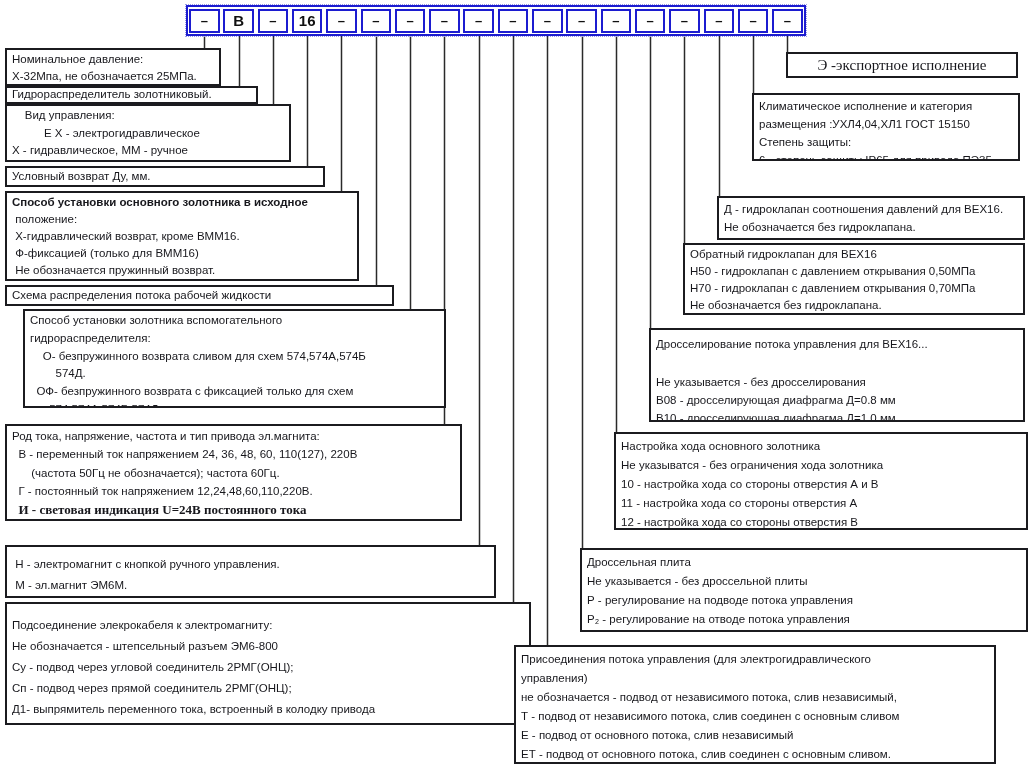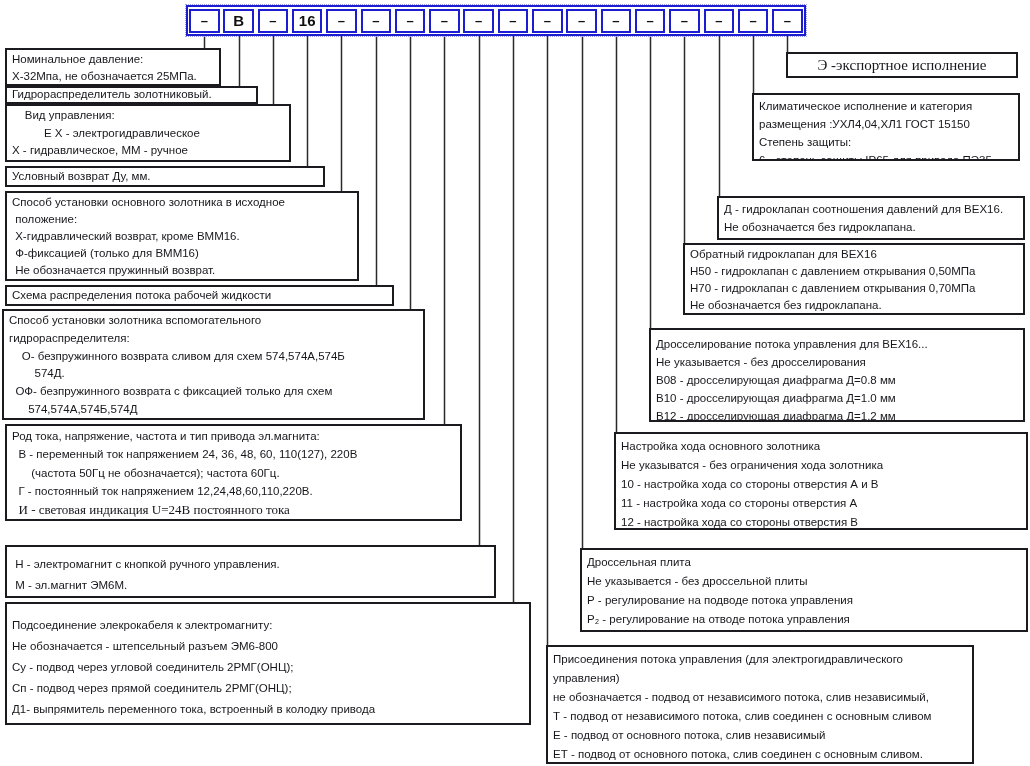--- a/index.html
+++ b/index.html
@@ -15,21 +15,21 @@
   .code-cell{
     position:absolute;box-sizing:border-box;border:2px solid #1c1cd0;background:#fff;
     display:flex;align-items:center;justify-content:center;
     font-weight:bold;font-size:15px;color:#101010;line-height:1;
   }
   .callout{
     position:absolute;box-sizing:border-box;background:#fff;
     border:2px solid #1b1b1f;padding:1px 5px;overflow:hidden;
   }
   .callout .line{white-space:pre;font-size:11.5px;}
-  .callout .serif-line{font-family:"Liberation Serif", serif;font-size:13px;}
+  .callout .serif-line{font-family:"Liberation Serif", serif;font-size:13px;font-weight:bold;}
   .callout.center{display:flex;align-items:center;justify-content:center;}
   .callout.serif .line{font-family:"Liberation Serif", serif;}
 </style>
 </head>
 <body>
 
 <div id="stage">
   <svg id="wires" width="1030" height="766" viewBox="0 0 1030 766">
       <line x1="204.5" y1="35" x2="204.5" y2="50" stroke="#2a2a2a" stroke-width="1.5"></line>
       <line x1="239.5" y1="35" x2="239.5" y2="88" stroke="#2a2a2a" stroke-width="1.5"></line>
@@ -80,30 +80,30 @@
       </div>
       <div class="callout" style="left: 5px; top: 104px; width: 286px; height: 58px;">
         <div class="line" style="line-height: 17.5px;">    Вид управления:</div>
         <div class="line" style="line-height: 17.5px; padding-left: 32px;">Е Х - электрогидравлическое</div>
         <div class="line" style="line-height: 17.5px;">Х - гидравлическое, ММ - ручное</div>
       </div>
       <div class="callout" style="left: 5px; top: 166px; width: 320px; height: 21px;">
         <div class="line" style="line-height: 15px;">Условный возврат Ду, мм.</div>
       </div>
       <div class="callout" style="left: 5px; top: 191px; width: 354px; height: 90px;">
-        <div class="line" style="line-height: 17px;">Способ установки основного золотника в исходное</div>
+        <div class="line" style="line-height: 17px; font-weight: bold;">Способ установки основного золотника в исходное</div>
         <div class="line" style="line-height: 17px;"> положение:</div>
         <div class="line" style="line-height: 17px;"> Х-гидравлический возврат, кроме ВММ16.</div>
         <div class="line" style="line-height: 17px;"> Ф-фиксацией (только для ВММ16)</div>
         <div class="line" style="line-height: 17px;"> Не обозначается пружинный возврат.</div>
       </div>
       <div class="callout" style="left: 5px; top: 285px; width: 389px; height: 21px;">
         <div class="line" style="line-height: 15px;">Схема распределения потока рабочей жидкости</div>
       </div>
-      <div class="callout" style="left: 2px; top: 309px; width: 423px; height: 111px;">
+      <div class="callout" style="left: 23px; top: 309px; width: 423px; height: 99px;">
         <div class="line" style="line-height: 17.8px;">Способ установки золотника вспомогательного</div>
         <div class="line" style="line-height: 17.8px;">гидрораспределителя:</div>
         <div class="line" style="line-height: 17.8px;">    О- безпружинного возврата сливом для схем 574,574А,574Б</div>
         <div class="line" style="line-height: 17.8px;">        574Д.</div>
         <div class="line" style="line-height: 17.8px;">  ОФ- безпружинного возврата с фиксацией только для схем</div>
         <div class="line" style="line-height: 17.8px;">      574,574А,574Б,574Д</div>
       </div>
       <div class="callout" style="left: 5px; top: 424px; width: 457px; height: 97px;">
         <div class="line" style="line-height: 18.4px;">Род тока, напряжение, частота и тип привода эл.магнита:</div>
         <div class="line" style="line-height: 18.4px;">  В - переменный ток напряжением 24, 36, 48, 60, 110(127), 220В</div>
@@ -115,21 +115,21 @@
         <div class="line" style="line-height: 21px;"> Н - электромагнит с кнопкой ручного управления.</div>
         <div class="line" style="line-height: 21px;"> М - эл.магнит ЭМ6М.</div>
       </div>
       <div class="callout" style="left: 5px; top: 602px; width: 526px; height: 123px; padding-top: 11px;">
         <div class="line" style="line-height: 21px;">Подсоединение элекрокабеля к электромагниту:</div>
         <div class="line" style="line-height: 21px;">Не обозначается - штепсельный разъем ЭМ6-800</div>
         <div class="line" style="line-height: 21px;">Су - подвод через угловой соединитель 2РМГ(ОНЦ);</div>
         <div class="line" style="line-height: 21px;">Сп - подвод через прямой соединитель 2РМГ(ОНЦ);</div>
         <div class="line" style="line-height: 21px;">Д1- выпрямитель переменного тока, встроенный в колодку привода</div>
       </div>
-      <div class="callout" style="left: 546px; top: 645px; width: 428px; height: 119px; padding-top: 3px;">
+      <div class="callout" style="left: 514px; top: 645px; width: 482px; height: 119px; padding-top: 3px;">
         <div class="line" style="line-height: 19px;">Присоединения потока управления (для электрогидравлического</div>
         <div class="line" style="line-height: 19px;">управления)</div>
         <div class="line" style="line-height: 19px;">не обозначается - подвод от независимого потока, слив независимый,</div>
         <div class="line" style="line-height: 19px;">Т - подвод от независимого потока, слив соединен с основным сливом</div>
         <div class="line" style="line-height: 19px;">Е - подвод от основного потока, слив независимый</div>
         <div class="line" style="line-height: 19px;">ЕТ - подвод от основного потока, слив соединен с основным сливом.</div>
       </div>
       <div class="callout" style="left: 580px; top: 548px; width: 448px; height: 84px; padding-top: 3px;">
         <div class="line" style="line-height: 19px;">Дроссельная плита</div>
         <div class="line" style="line-height: 19px;">Не указывается - без дроссельной плиты</div>
@@ -138,21 +138,21 @@
       </div>
       <div class="callout" style="left: 614px; top: 432px; width: 414px; height: 98px; padding-top: 3px;">
         <div class="line" style="line-height: 19px;">Настройка хода основного золотника</div>
         <div class="line" style="line-height: 19px;">Не указыватся - без ограничения хода золотника</div>
         <div class="line" style="line-height: 19px;">10 - настройка хода со стороны отверстия А и В</div>
         <div class="line" style="line-height: 19px;">11 - настройка хода со стороны отверстия А</div>
         <div class="line" style="line-height: 19px;">12 - настройка хода со стороны отверстия В</div>
       </div>
       <div class="callout" style="left: 649px; top: 328px; width: 376px; height: 94px; padding-top: 5px;">
         <div class="line" style="line-height: 18px;">Дросселирование потока управления для ВЕХ16...</div>
-        <div class="line" style="line-height: 18px;">Не указывается - без дросселирования</div>
+        <div class="line" style="line-height: 18px; margin-top: 20px;">Не указывается - без дросселирования</div>
         <div class="line" style="line-height: 18px;">В08 - дросселирующая диафрагма Д=0.8 мм</div>
         <div class="line" style="line-height: 18px;">В10 - дросселирующая диафрагма Д=1.0 мм</div>
         <div class="line" style="line-height: 18px;">В12 - дросселирующая диафрагма Д=1.2 мм</div>
       </div>
       <div class="callout" style="left: 683px; top: 243px; width: 342px; height: 72px; padding-top: 1px;">
         <div class="line" style="line-height: 17px;">Обратный гидроклапан для ВЕХ16</div>
         <div class="line" style="line-height: 17px;">Н50 - гидроклапан с давлением открывания 0,50МПа</div>
         <div class="line" style="line-height: 17px;">Н70 - гидроклапан с давлением открывания 0,70МПа</div>
         <div class="line" style="line-height: 17px;">Не обозначается без гидроклапана.</div>
       </div>

